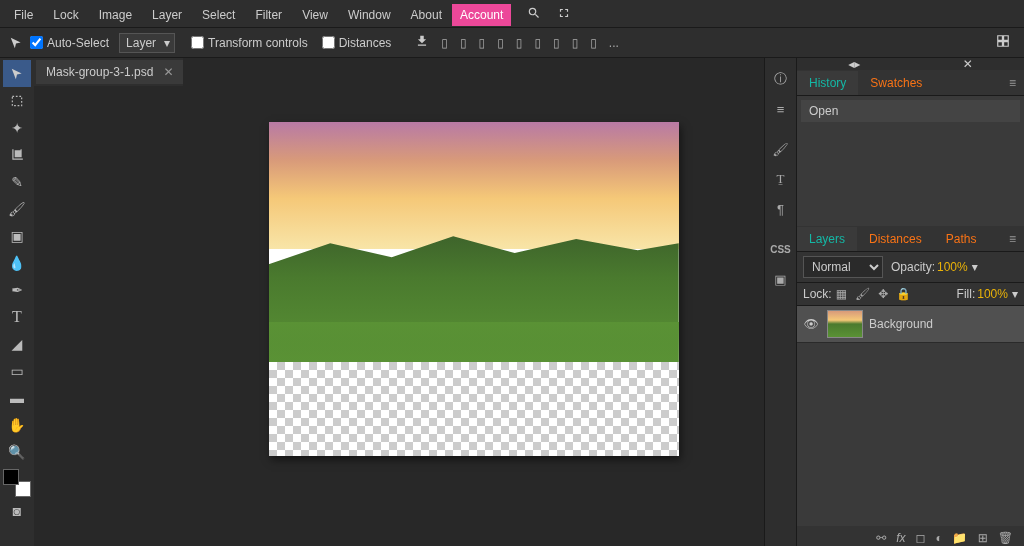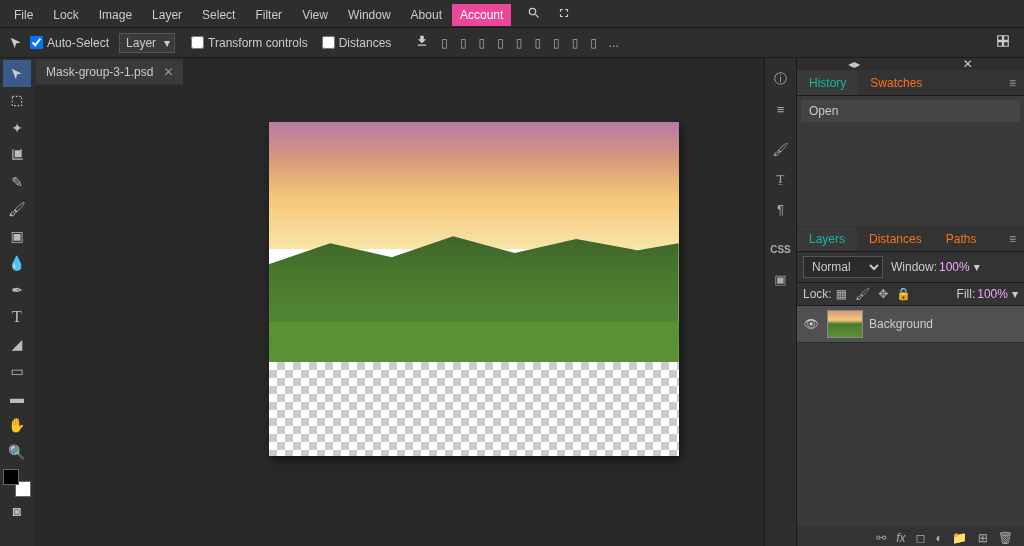--- a/index.html
+++ b/index.html
@@ -45,21 +45,21 @@
 .panel-collapse{height:12px;display:flex;justify-content:space-around;align-items:center;color:#888;font-size:9px}
 .panel-tabs{height:26px;background:#333;display:flex;align-items:center;border-bottom:1px solid #1a1a1a}
 .ptab{padding:5px 12px;color:#f97316;cursor:pointer}
 .ptab.active{background:#3a3a3a;color:#14b8a6}
 .panel-menu{margin-left:auto;padding:0 8px;color:#999}
 .history-body{height:130px;background:#3a3a3a;padding:4px}
 .history-item{padding:4px 8px;background:#444;cursor:pointer}
 .layers-opts{background:#333;padding:4px 6px;display:flex;align-items:center;border-bottom:1px solid #1a1a1a}
 .blend-select{background:#2a2a2a;border:1px solid #555;padding:2px 4px;width:80px;color:#ccc}
 .opacity-label{margin-left:8px}
-.opacity-val{color:#f0abfc;margin-left:2px}
+.opacity-val{color:#eab308;margin-left:2px}
 .lock-row{background:#333;padding:4px 6px;display:flex;border-bottom:1px solid #1a1a1a;font-size:11px}
 .lock-row span.ico{padding:0 4px;color:#aaa}
 .fill-label{margin-left:auto}
 .layers-list{flex:1;background:#3a3a3a}
 .layer-row{display:flex;align-items:center;background:#505050;padding:4px;border-bottom:1px solid #2a2a2a}
 .eye{width:20px;text-align:center}
 .layer-thumb{width:36px;height:28px;background:linear-gradient(to bottom,#d89a7a 0%,#f5c878 35%,#4a7a2e 50%,#5a9235 100%);border:1px solid #888;margin:0 6px}
 .layer-footer{height:24px;background:#333;display:flex;align-items:center;justify-content:flex-end;padding:0 6px}
 .layer-footer span{padding:0 5px;color:#aaa;font-size:12px}
 svg{width:14px;height:14px;fill:#ccc}
@@ -202,21 +202,21 @@
     </div>
 
     <div class="panel-tabs">
       <span class="ptab active">Layers</span>
       <span class="ptab">Distances</span>
       <span class="ptab">Paths</span>
       <span class="panel-menu">≡</span>
     </div>
     <div class="layers-opts">
       <select class="blend-select"><option>Normal</option></select>
-      <span class="opacity-label">Window:</span>
+      <span class="opacity-label">Opacity:</span>
       <span class="opacity-val">100%</span>
       <span style="margin-left:4px">▾</span>
     </div>
     <div class="lock-row">
       <span>Lock:</span>
       <span class="ico">▦</span>
       <span class="ico">🖌</span>
       <span class="ico">✥</span>
       <span class="ico">🔒</span>
       <span class="fill-label">Fill:</span>

